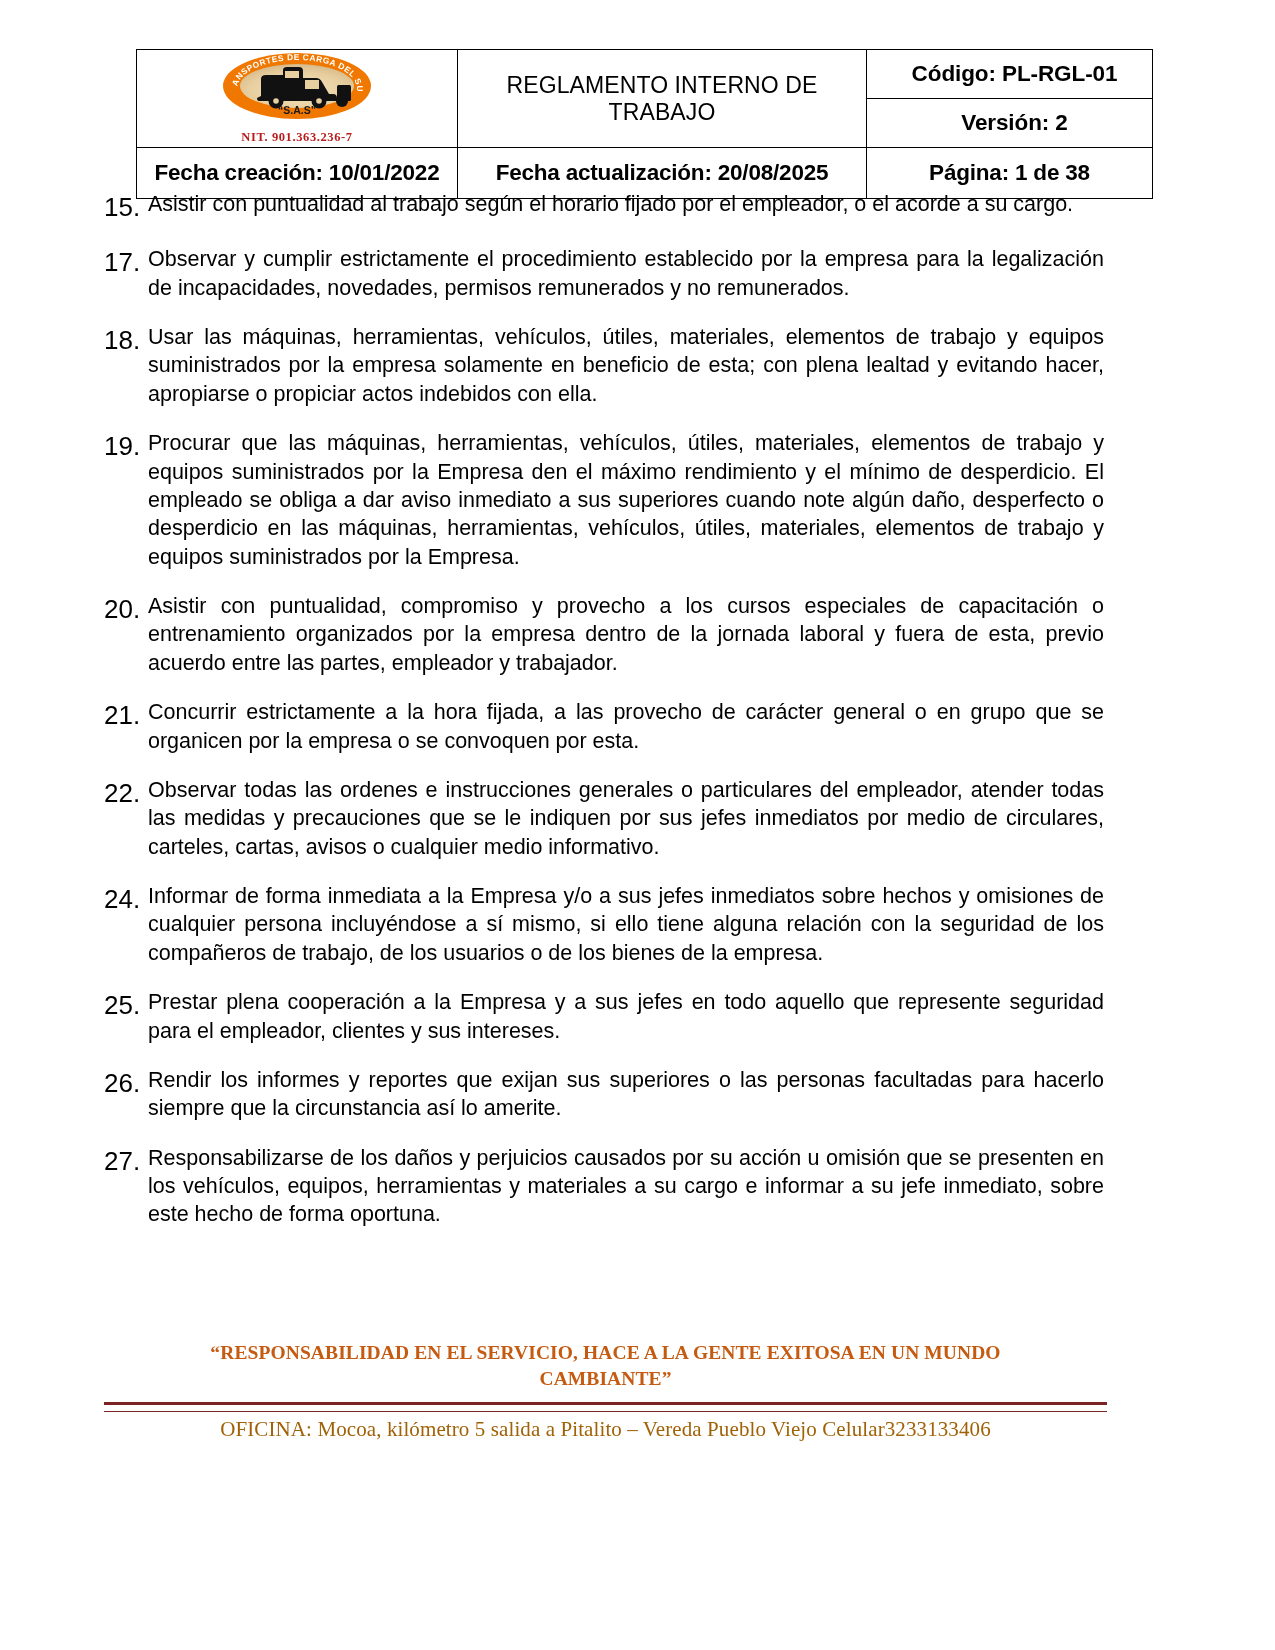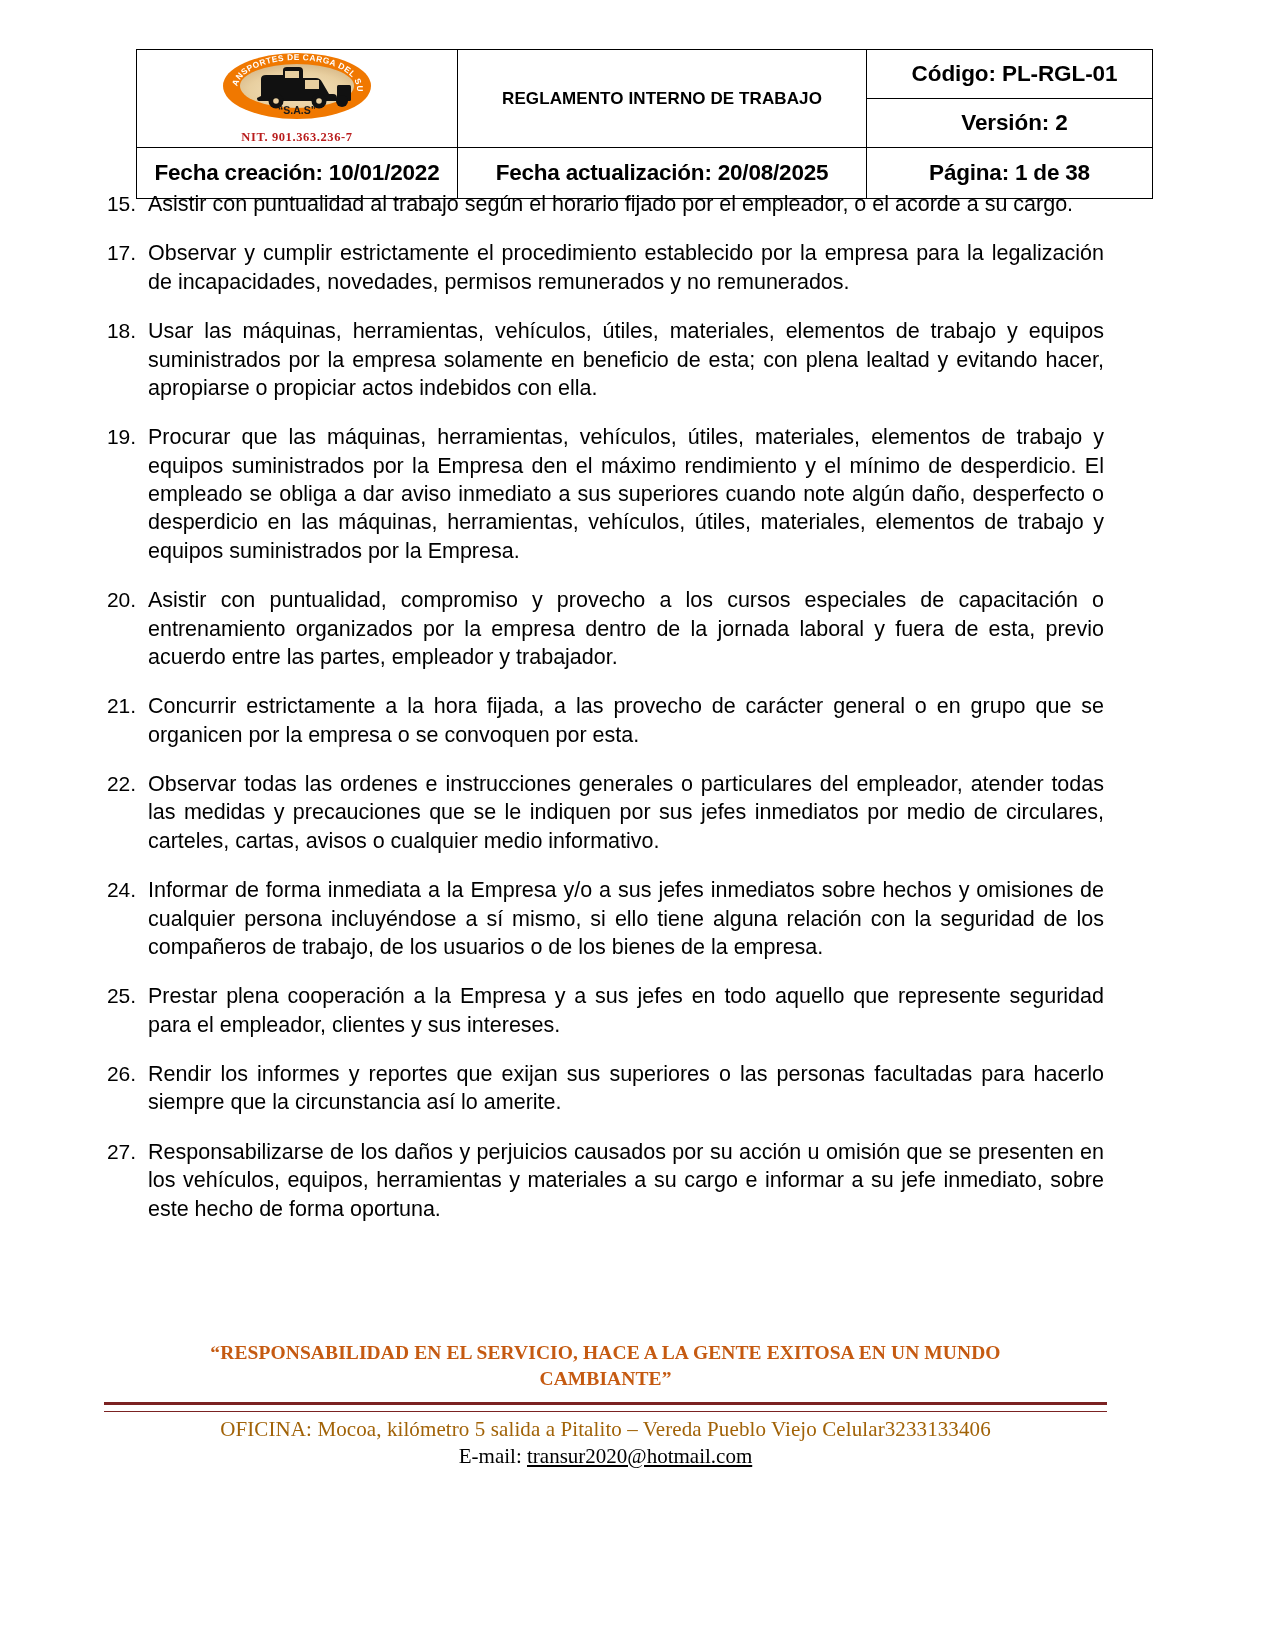--- a/index.html
+++ b/index.html
@@ -44,22 +44,22 @@
     height: 88px;
     padding: 2px 0 2px 0 !important;
   }
   .cell-title {
     width: 408px;
   }
   .cell-code {
     width: 275px;
   }
   .title-text {
-    font-size: 17px;
-    font-weight: bold;
+    font-size: 23px;
+    font-weight: normal;
     line-height: 1.17;
     letter-spacing: 0.1px;
     padding: 0 10px;
   }
   .kv-text {
     font-size: 22.5px;
     font-weight: bold;
     text-align: left;
     padding: 1px 0 1px 10px !important;
     white-space: nowrap;
@@ -108,23 +108,23 @@
     width: 1000px;
   }
   .item {
     display: flex;
     align-items: flex-start;
     margin-bottom: 21px;
   }
   .item-num {
     flex: 0 0 auto;
     width: 44px;
-    font-size: 21px;
+    font-size: 26px;
     line-height: 1.32;
-    text-align: center;
+    text-align: left;
     padding-right: 9px;
     box-sizing: border-box;
     white-space: nowrap;
   }
   .item-text {
     flex: 1 1 auto;
     font-size: 21.5px;
     line-height: 1.32;
     text-align: justify;
     text-justify: inter-word;
@@ -276,16 +276,15 @@
       <div class="item">
         <div class="item-num">27.</div>
         <div class="item-text">Responsabilizarse de los daños y perjuicios causados por su acción u omisión que se presenten en los vehículos, equipos, herramientas y materiales a su cargo e informar a su jefe inmediato, sobre este hecho de forma oportuna.</div>
       </div>
     </div>
 
   <div class="footer">
     <div class="slogan">“RESPONSABILIDAD EN EL SERVICIO, HACE A LA GENTE EXITOSA EN UN MUNDO CAMBIANTE”</div>
     <div class="divider"></div>
     <div class="addr">OFICINA: Mocoa, kilómetro 5 salida a Pitalito – Vereda Pueblo Viejo Celular3233133406</div>
-    <div class="email-line"><span>E-mail: </span><a class="email-link" href="#">transur2020@hotmail.com</a></div>
   </div>
 
 </div>
 
 </body></html>

